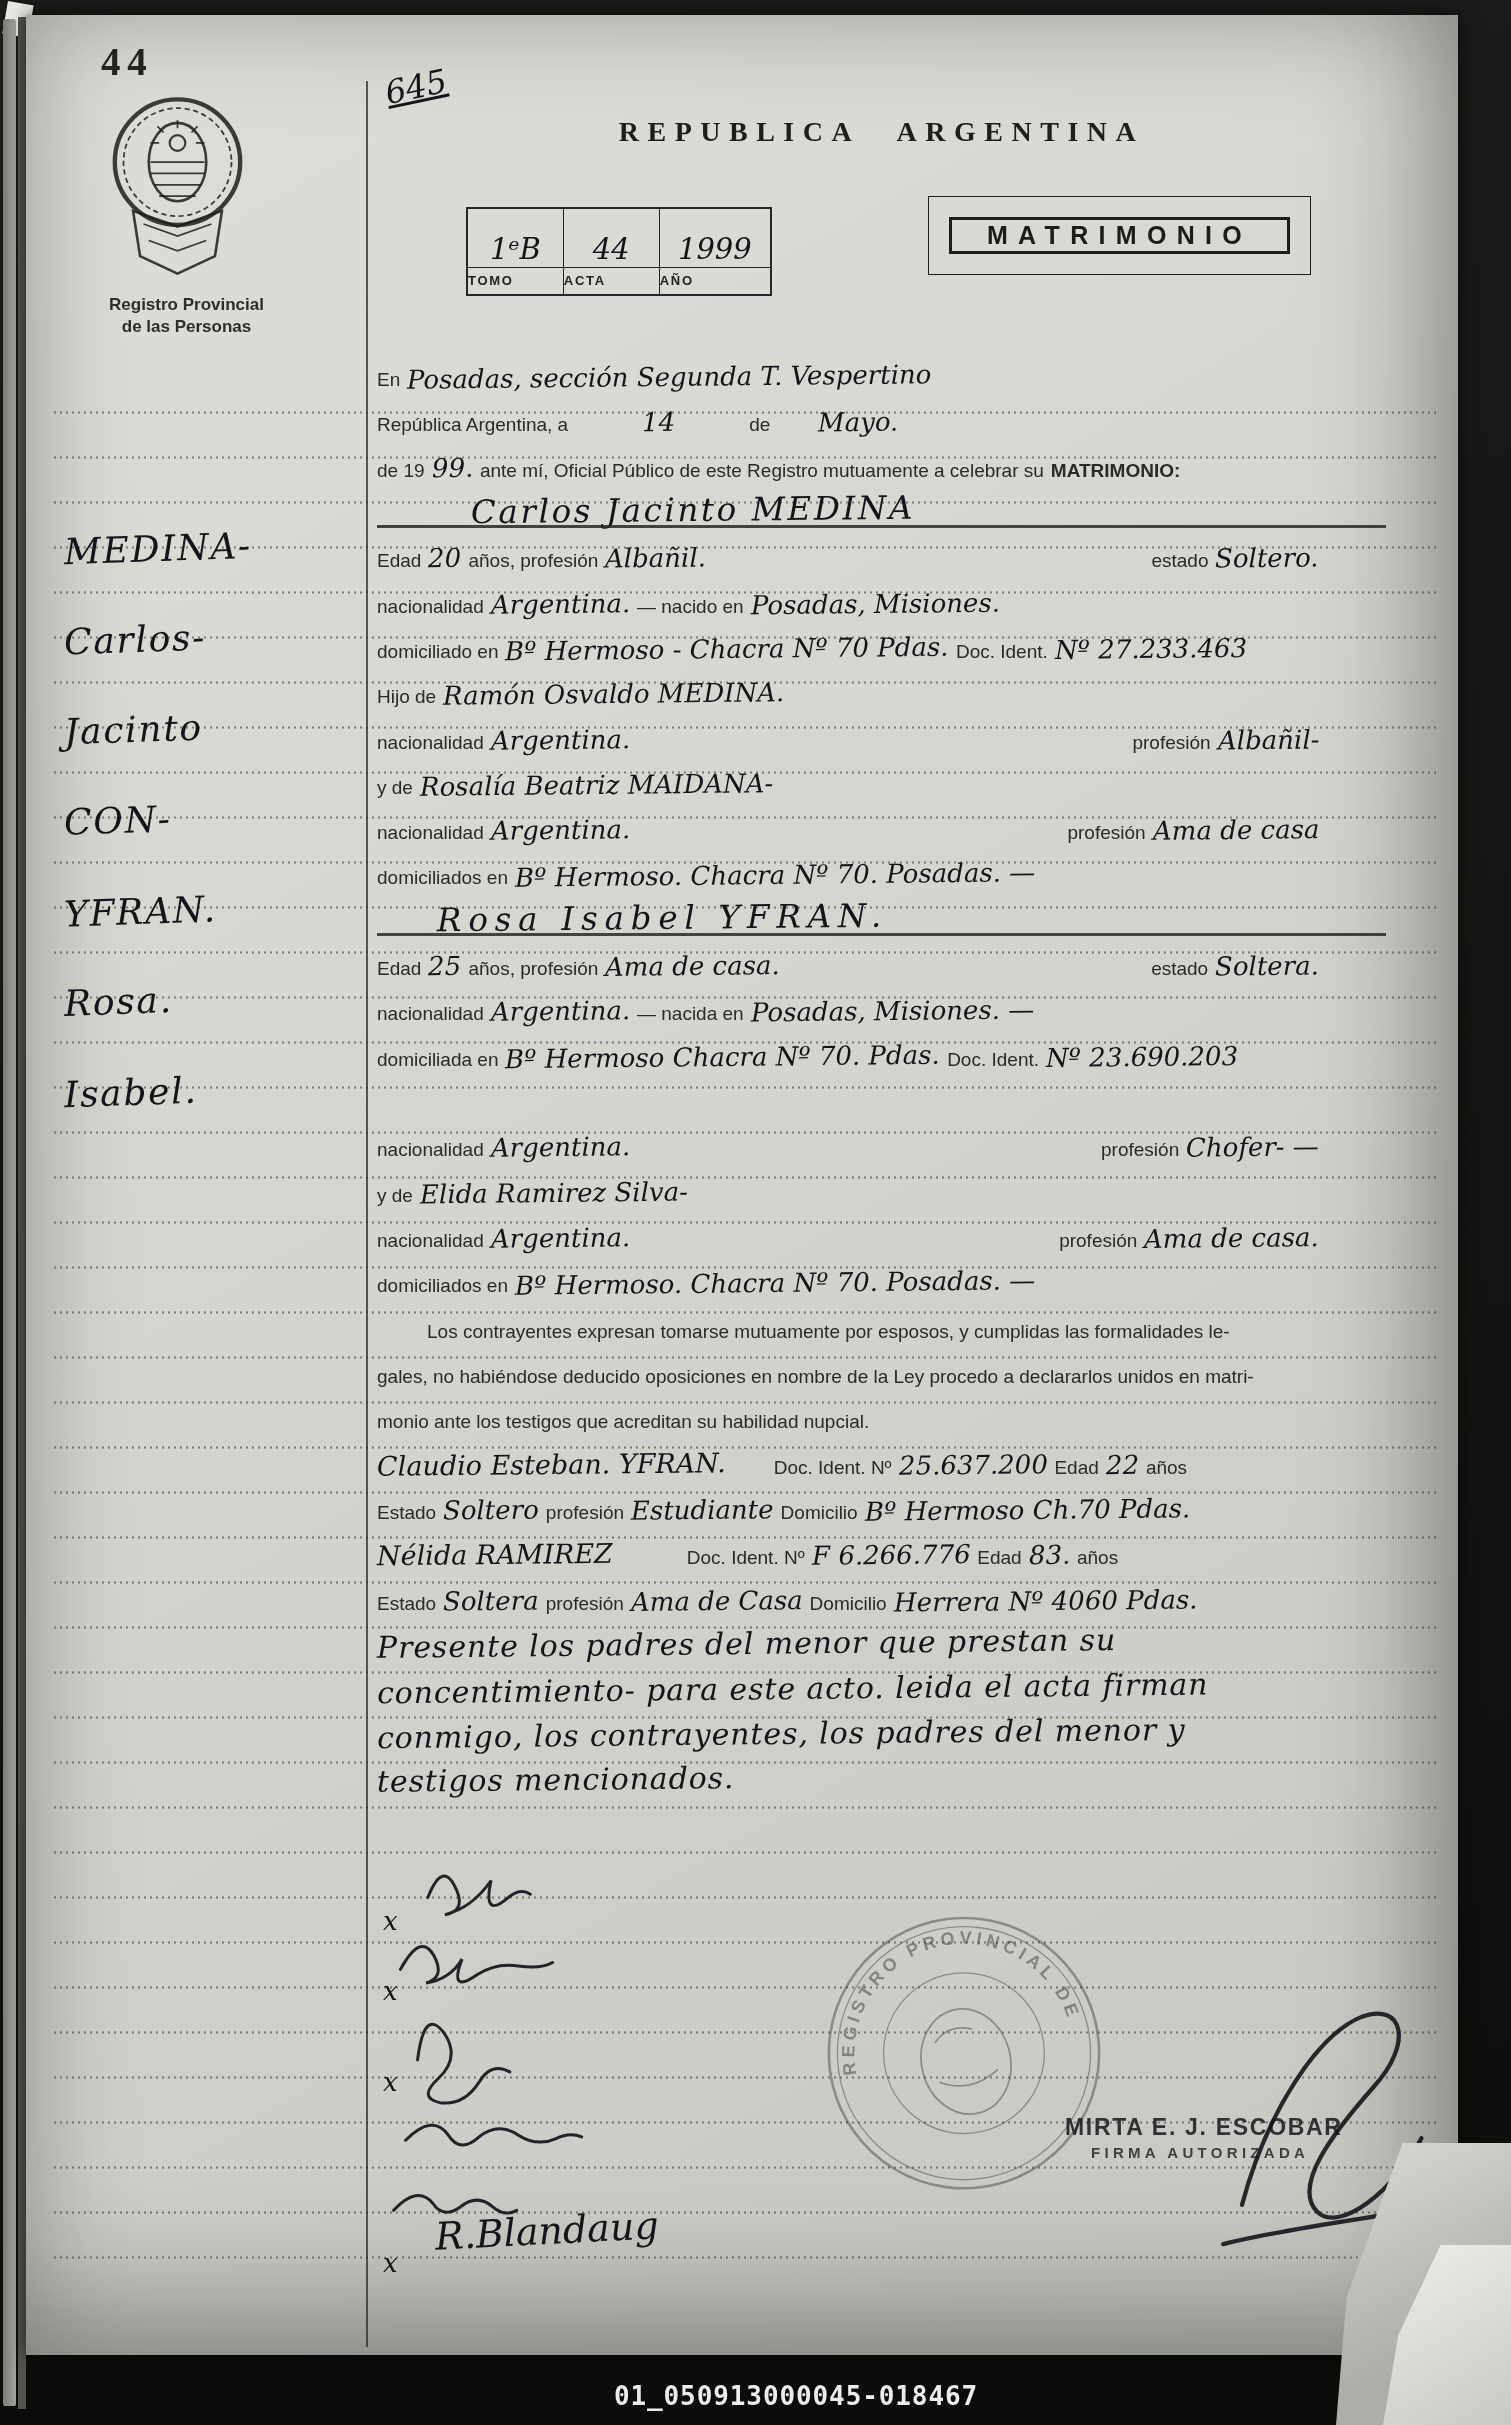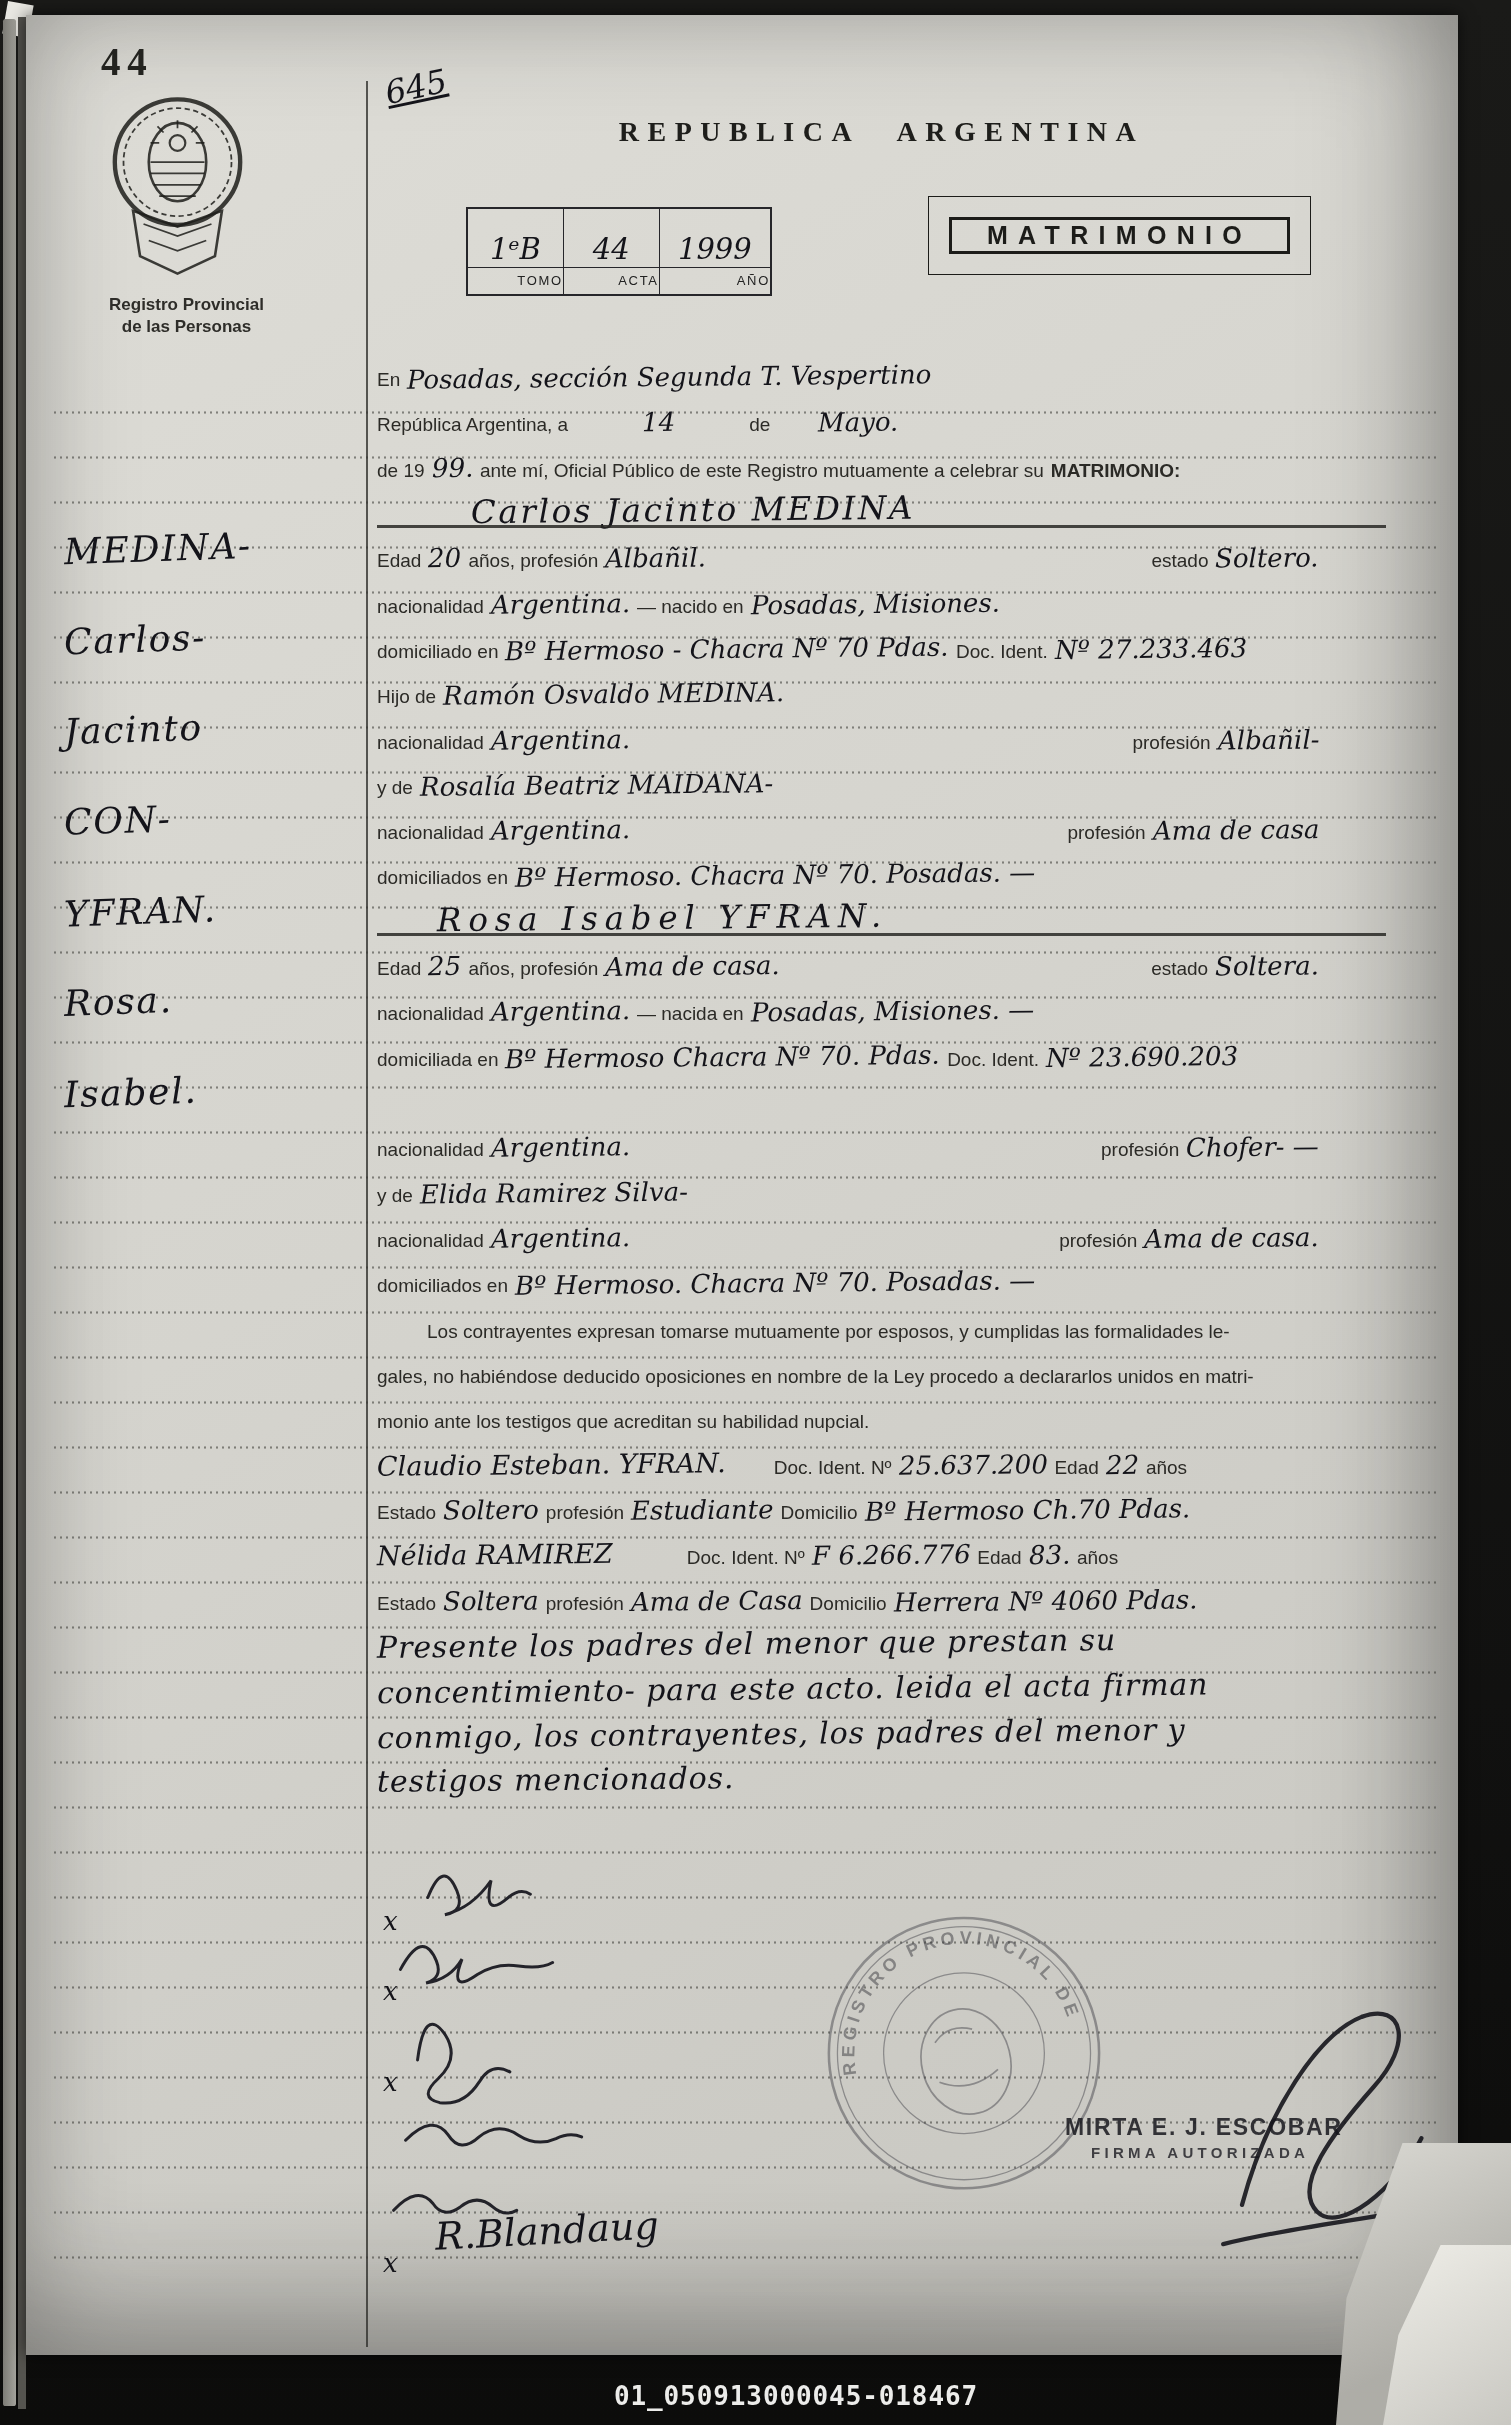--- a/index.html
+++ b/index.html
@@ -34,22 +34,22 @@
     word-spacing:24px;color:#1e1e1b;z-index:2}
 
   .mbox{position:absolute;left:902px;top:181px;width:383px;height:79px;border:1.7px solid #1c1c19;padding:20px;z-index:2}
   .mbox-inner{width:100%;height:100%;border:3.4px solid #1c1c19;display:flex;align-items:center;
     justify-content:center;font-weight:bold;font-size:25px;letter-spacing:10.3px;color:#1c1c19}
 
   .registry{position:absolute;left:440px;top:192px;width:306px;border:2.6px solid #26262a;
     display:grid;grid-template-columns:1fr 1fr 1.15fr;z-index:2}
   .reg-val{height:58px;display:flex;align-items:flex-end;justify-content:center;
     border-right:1.7px solid #26262a;font-size:29px;padding-bottom:1.7px}
-  .reg-label{border-top:1.7px solid #26262a;border-right:1.7px solid #26262a;text-align:right;
-    font-size:13px;font-weight:normal;letter-spacing:1.7px;padding:5.1px 0;color:#222}
+  .reg-label{border-top:1.7px solid #26262a;border-right:1.7px solid #26262a;text-align:left;
+    font-size:13px;font-weight:bold;letter-spacing:1.7px;padding:5.1px 0;color:#222}
   .registry .nb{border-right:none}
 
   .margin-name{position:absolute;left:38px;font-size:36px;letter-spacing:1.7px;transform:rotate(-2deg);z-index:2}
 
   .line{position:absolute;left:351px;width:1009px;height:45px;display:flex;align-items:flex-end;gap:7px;z-index:2}
   .pr{font-size:19px;color:#2b2a26;line-height:1.1;white-space:nowrap}
   .prb{font-weight:bold}
   .line .hw{font-size:26px;line-height:1;transform:rotate(-0.6deg)}
   .line .hw-name{font-size:32.5px;letter-spacing:2.6px}
   .line .hw-wit{font-size:27px}

